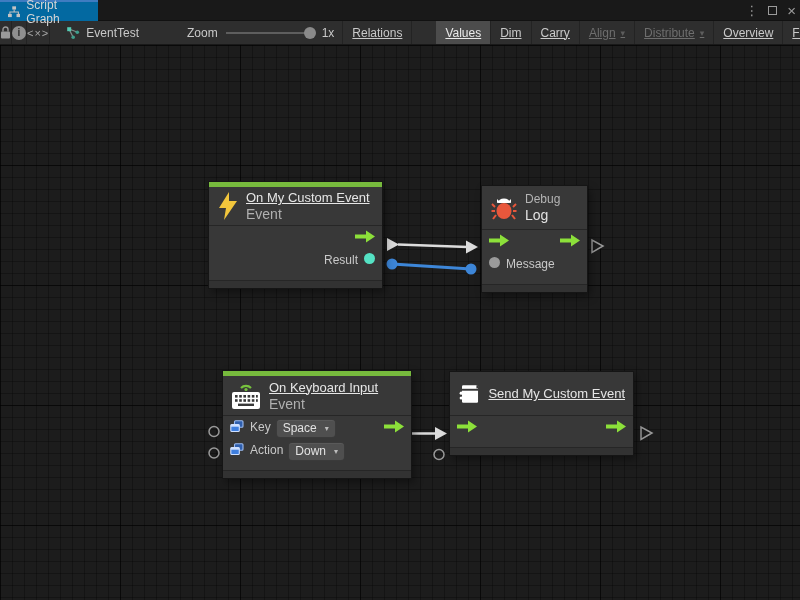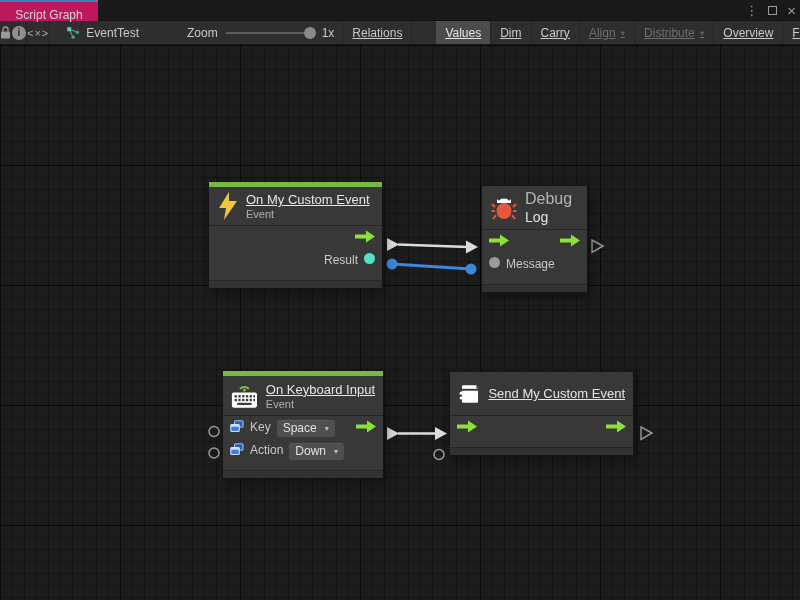--- a/index.html
+++ b/index.html
@@ -2,23 +2,23 @@
 <html><head>
 <meta charset="utf-8">
 <style>
   * { margin:0; padding:0; box-sizing:border-box; }
   html,body { width:800px; height:600px; overflow:hidden; background:#1b1b1b;
               font-family:"Liberation Sans", sans-serif; -webkit-font-smoothing:antialiased; }
   .window { position:relative; width:800px; height:600px; }
 
   
   .tabbar { position:relative; height:21px; background:#191919; border-bottom:1px solid #111; }
-  .tab { position:absolute; left:0; top:0; height:21px; width:98px; background:#be185d;
+  .tab { position:absolute; left:0; top:0; height:21px; width:98px; background:#0369a1;
          border-top:2px solid #3f7cc1; display:flex; align-items:center; gap:6px; padding:0 8px;
-         color:#d6d6d6; font-size:12px;flex-direction:column; }
+         color:#d6d6d6; font-size:12px; }
   .win-controls { position:absolute; right:4px; top:0; height:21px; display:flex; align-items:center; gap:10px;
                   color:#9b9b9b; font-size:13px; }
   .win-controls .glyph { cursor:default; line-height:21px; }
   .maxbox { display:inline-block; width:9px; height:9px; border:1.5px solid #9b9b9b; }
 
   
   .toolbar { height:24px; background:#2e2e2e; border-bottom:1px solid #191919;
              display:flex; align-items:stretch; color:#c9c9c9; font-size:12px; }
   .tcell { display:flex; align-items:center; justify-content:center; border-right:1px solid #232323; }
   .tbtn  { display:flex; align-items:center; justify-content:center; padding:0 9px;
@@ -45,22 +45,22 @@
 
   .wires { position:absolute; left:0; top:0; pointer-events:none; }
 
   
   .node { position:absolute; background:#383838;
           box-shadow:0 0 0 1px #151515, 3px 4px 9px rgba(0,0,0,0.45); }
   .accent { height:5px; background:#77ba3d; }
   .head { display:flex; align-items:center; gap:8px; padding:0 9px; border-bottom:1px solid #262626; }
   .head .titles { display:flex; flex-direction:column; justify-content:center; }
   .ntitle { font-size:13px; color:#e6e6e6; white-space:nowrap;text-decoration:underline; }
-  .nsub   { font-size:11px; color:#b0b0b0; margin-top:1px; }
-  .ncat   { font-size:16px; color:#b4b4b4; margin-bottom:1px; }
+  .nsub   { font-size:14px; color:#b0b0b0; margin-top:1px; }
+  .ncat   { font-size:12px; color:#b4b4b4; margin-bottom:1px; }
   .ntitle-big { font-size:14px; color:#e2e2e2; }
   .body { padding:4px 0; }
   .foot { height:8px; background:#323232; border-top:1px solid #262626; }
   .row { height:23px; display:flex; align-items:flex-start; gap:6px; padding:0 7px; }
   .plabel { font-size:12px; color:#c9c9c9; white-space:nowrap; }
   .dot { width:11px; height:11px; border-radius:50%; flex:0 0 auto; }
   .dot.cyan { background:#55e2c4; }
   .dot.gray { background:#9a9a9a; }
   .push { margin-left:auto; }
   .dropdown { display:flex; align-items:center; gap:8px; background:#4f4f4f; border-radius:3px;
@@ -235,21 +235,21 @@
           </svg>
         </div>
         <div class="row">
           <span class="dot gray"></span>
           <span class="plabel">Message</span>
         </div>
       </div>
       <div class="foot"></div>
     </div>
 
-    <div class="node" style="left:223px; top:326px; width:160px;">
+    <div class="node" style="left:223px; top:326px; width:188px;">
       <div class="accent"></div>
       <div class="head" style="height:40px; padding:0 8px;">
         <svg width="30" height="28" viewBox="0 0 30 28">
           <path d="M10 6 a7 7 0 0 1 10 0" stroke="#77c33e" stroke-width="2.2" fill="none"></path>
           <circle cx="15" cy="7.5" r="1.6" fill="#77c33e"></circle>
           <rect x="1" y="10" width="28" height="17" rx="2" fill="#ffffff"></rect>
           <g fill="#383838">
             <rect x="4" y="13" width="2.6" height="2.6"></rect>
               <rect x="8.2" y="13" width="2.6" height="2.6"></rect>
             <rect x="12.4" y="13" width="2.6" height="2.6"></rect>

